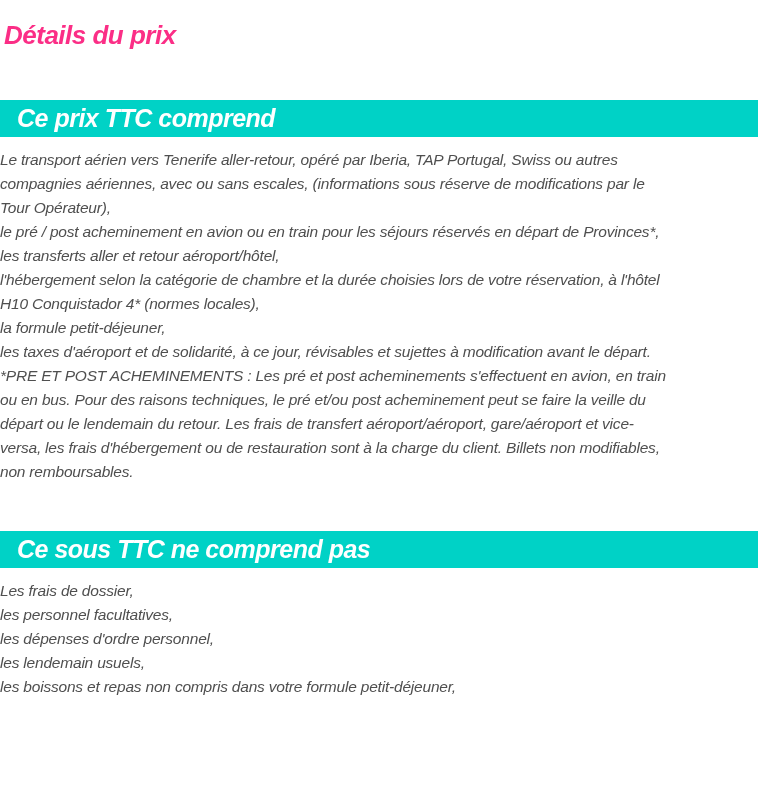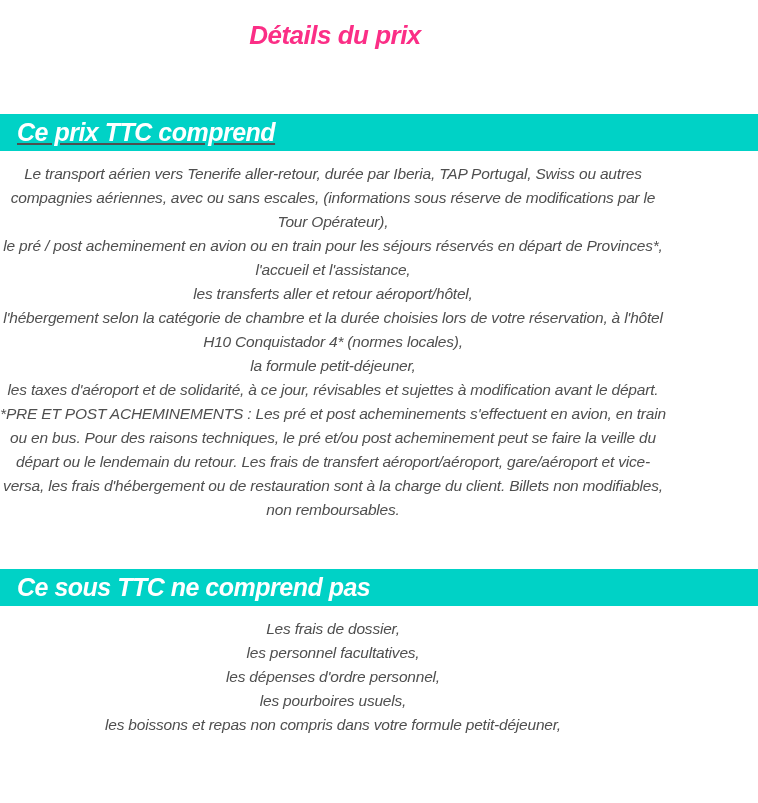--- a/index.html
+++ b/index.html
@@ -5,39 +5,39 @@
   * { margin: 0; padding: 0; box-sizing: border-box; }
   html, body { background: #ffffff; }
   body {
     width: 758px;
     height: 803px;
     overflow: hidden;
     font-family: "Liberation Sans", sans-serif;
     font-style: italic;
     color: var(--body-text, #4f4f4f);
   }
-  .page { width: 666px; position: relative; text-align: center; }
+  .page { width: 666px; position: relative; }
   .page-title {
     color: var(--title-pink, #fb2e86);
     font-size: 26px;
     line-height: 31px;
     font-weight: bold;
     font-style: italic;
     letter-spacing: -0.5px;
     margin: 20px 0 0 4px;
   }
   .banner {
     background: var(--accent-teal, #00d2c6);
     height: 37px;
     width: 758px;
     display: flex;
     align-items: center;
     padding-left: 17px;
   }
-  .banner-included { margin-top: 63px; text-decoration: underline; }
+  .banner-included { margin-top: 49px; }
   .banner-excluded { margin-top: 47px; }
   .banner h2 {
     color: #ffffff;
     font-size: 25px;
     font-weight: bold;
     font-style: italic;
     letter-spacing: -0.5px;
     white-space: nowrap;
   }
   .items { margin-top: 11px; }
@@ -56,39 +56,38 @@
 <div class="page">
 
   <h1 class="page-title">Détails du prix</h1>
 
   <section>
     <div class="banner banner-included">
       <h2>Ce prix TTC comprend</h2>
     </div>
 
     <div class="items">
-      <p>Le transport aérien vers Tenerife aller-retour, durée par Iberia, TAP Portugal, Swiss ou autres compagnies aériennes, avec ou sans escales, (informations sous réserve de modifications par le Tour Opérateur),</p>
+      <p>Le transport aérien vers Tenerife aller-retour, opéré par Iberia, TAP Portugal, Swiss ou autres compagnies aériennes, avec ou sans escales, (informations sous réserve de modifications par le Tour Opérateur),</p>
       <p>le pré / post acheminement en avion ou en train pour les séjours réservés en départ de Provinces*,</p>
-      <p>l'accueil et l'assistance,</p>
       <p>les transferts aller et retour aéroport/hôtel,</p>
       <p>l'hébergement selon la catégorie de chambre et la durée choisies lors de votre réservation, à l'hôtel H10 Conquistador 4* (normes locales),</p>
       <p>la formule petit-déjeuner,</p>
       <p>les taxes d'aéroport et de solidarité, à ce jour, révisables et sujettes à modification avant le départ.</p>
     </div>
 
     <p class="note">*PRE ET POST ACHEMINEMENTS : Les pré et post acheminements s'effectuent en avion, en train ou en bus. Pour des raisons techniques, le pré et/ou post acheminement peut se faire la veille du départ ou le lendemain du retour. Les frais de transfert aéroport/aéroport, gare/aéroport et vice-versa, les frais d'hébergement ou de restauration sont à la charge du client. Billets non modifiables, non remboursables.</p>
   </section>
 
   <section>
     <div class="banner banner-excluded">
       <h2>Ce sous TTC ne comprend pas</h2>
     </div>
 
     <div class="items">
       <p>Les frais de dossier,</p>
       <p>les personnel facultatives,</p>
       <p>les dépenses d'ordre personnel,</p>
-      <p>les pourboires usuels,</p>
+      <p>les lendemain usuels,</p>
       <p>les boissons et repas non compris dans votre formule petit-déjeuner,</p>
     </div>
   </section>
 
 </div>
 
 </body></html>

